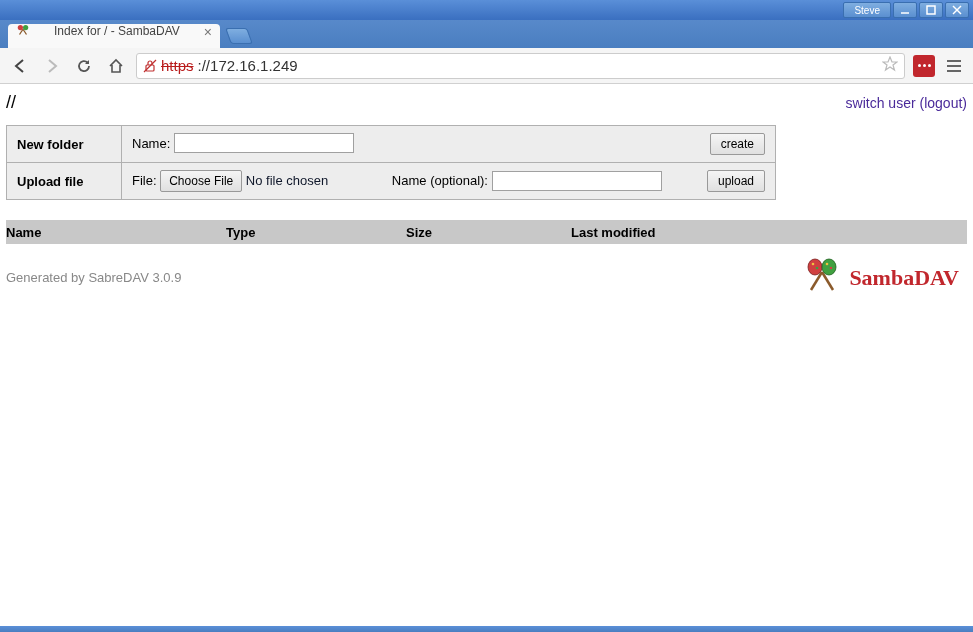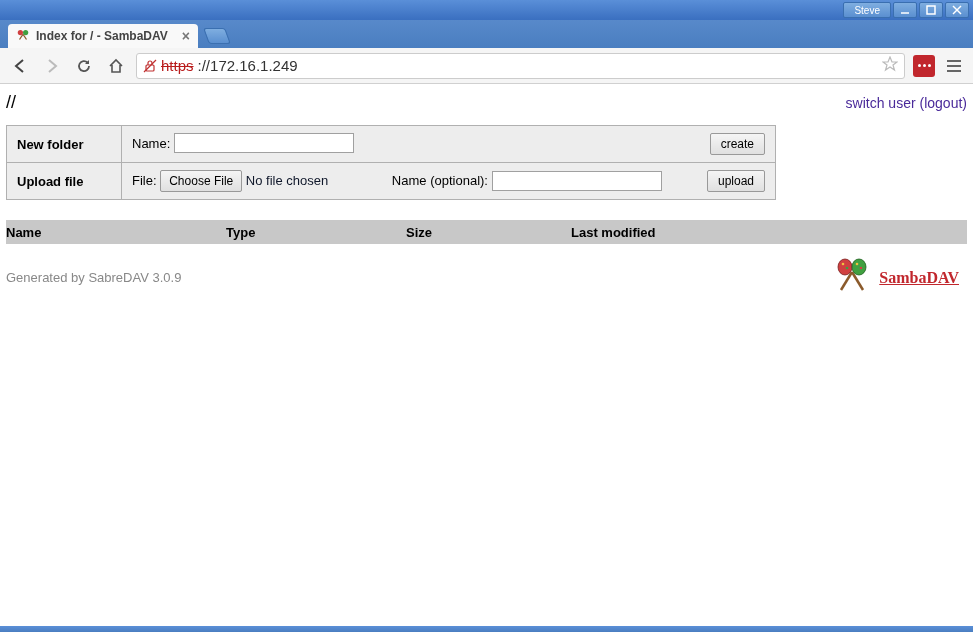--- a/index.html
+++ b/index.html
@@ -4,21 +4,21 @@
   <style>
     * { box-sizing: border-box; margin: 0; padding: 0; }
     body { font-family: Arial, sans-serif; font-size: 13px; background: #fff; }
     
     
     .titlebar { height: 20px; background: linear-gradient(to bottom, #5a8fd8, #3a6fc0); display: flex; justify-content: flex-end; align-items: center; padding: 0 4px; gap: 2px; }
     .user-btn { height: 16px; background: linear-gradient(to bottom, #7faee0, #5a8fd0); border: 1px solid #3a6fb0; color: #fff; font-size: 10px; padding: 0 10px; border-radius: 2px; cursor: pointer; }
     .win-btn { width: 24px; height: 16px; background: linear-gradient(to bottom, #7faee0, #5a8fd0); border: 1px solid #3a6fb0; color: #fff; font-size: 10px; display: flex; align-items: center; justify-content: center; cursor: pointer; border-radius: 2px; }
     
     .tab-strip { height: 28px; background: linear-gradient(to bottom, #5889ca, #4a7ec0); display: flex; align-items: flex-end; padding-left: 8px; }
-    .tab { background: #f9f9f9; height: 24px; min-width: 190px; display: flex; align-items: center; padding: 0 8px; border-radius: 4px 4px 0 0; font-size: 12px; color: #444; gap: 6px; position: relative; font-weight: bold; }
+    .tab { background: #f9f9f9; height: 24px; min-width: 190px; display: flex; align-items: flex-start; padding: 0 8px; border-radius: 4px 4px 0 0; font-size: 12px; color: #444; gap: 24px; position: relative; }
     .tab-favicon { width: 14px; height: 14px; }
     .tab-close { margin-left: auto; font-size: 14px; color: #777; cursor: pointer; }
     .new-tab { width: 22px; height: 16px; background: linear-gradient(to bottom, #7faee0, #5a8fd0); border: 1px solid #3a6fb0; margin-left: 8px; margin-bottom: 4px; transform: skewX(20deg); border-radius: 3px; cursor: pointer; }
     
     .toolbar { height: 36px; background: #f5f5f5; border-bottom: 1px solid #d0d0d0; display: flex; align-items: center; padding: 0 8px; gap: 8px; }
     .nav-btn { width: 24px; height: 24px; display: flex; align-items: center; justify-content: center; cursor: pointer; color: #555; }
     .nav-btn.disabled { color: #bbb; cursor: default; }
     .address-bar { flex: 1; height: 26px; border: 1px solid #ccc; border-radius: 3px; background: #fff; display: flex; align-items: center; padding: 0 6px; font-size: 15px; gap: 4px; }
     .https-warn { color: #b91c1c; text-decoration: line-through; }
     .https-warn-icon { width: 14px; height: 14px; }
@@ -51,21 +51,21 @@
 
     .list-header { margin-top: 20px; width: 100%; background: #c8c8c8; height: 24px; display: flex; align-items: center; font-weight: bold; font-size: 13px; }
     .col-name { width: 220px; }
     .col-type { width: 180px; }
     .col-size { width: 165px; }
     .col-mod { flex: 1; }
 
     .footer-row { display: flex; justify-content: space-between; align-items: center; margin-top: 14px; }
     .gen-text { color: #888; font-size: 13px; }
     .brand-logo { display: flex; align-items: center; gap: 6px; margin-right: 8px; }
-    .brand-text { font-family: 'Comic Sans MS', cursive; font-weight: bold; font-size: 16px; color: #c1272d; text-decoration: underline; }
+    .brand-text { font-family: 'Comic Sans MS', cursive; font-weight: bold; font-size: 22px; color: #c1272d; }
     
     .bottom-blue { position: fixed; bottom: 0; left: 0; right: 0; height: 6px; background: linear-gradient(to bottom, #5a8fd8, #4a7ec0); }
   </style>
 </head>
 <body>
 
 <div class="titlebar">
   <button class="user-btn">Steve</button>
   <div class="win-btn">
     <svg width="10" height="10">

